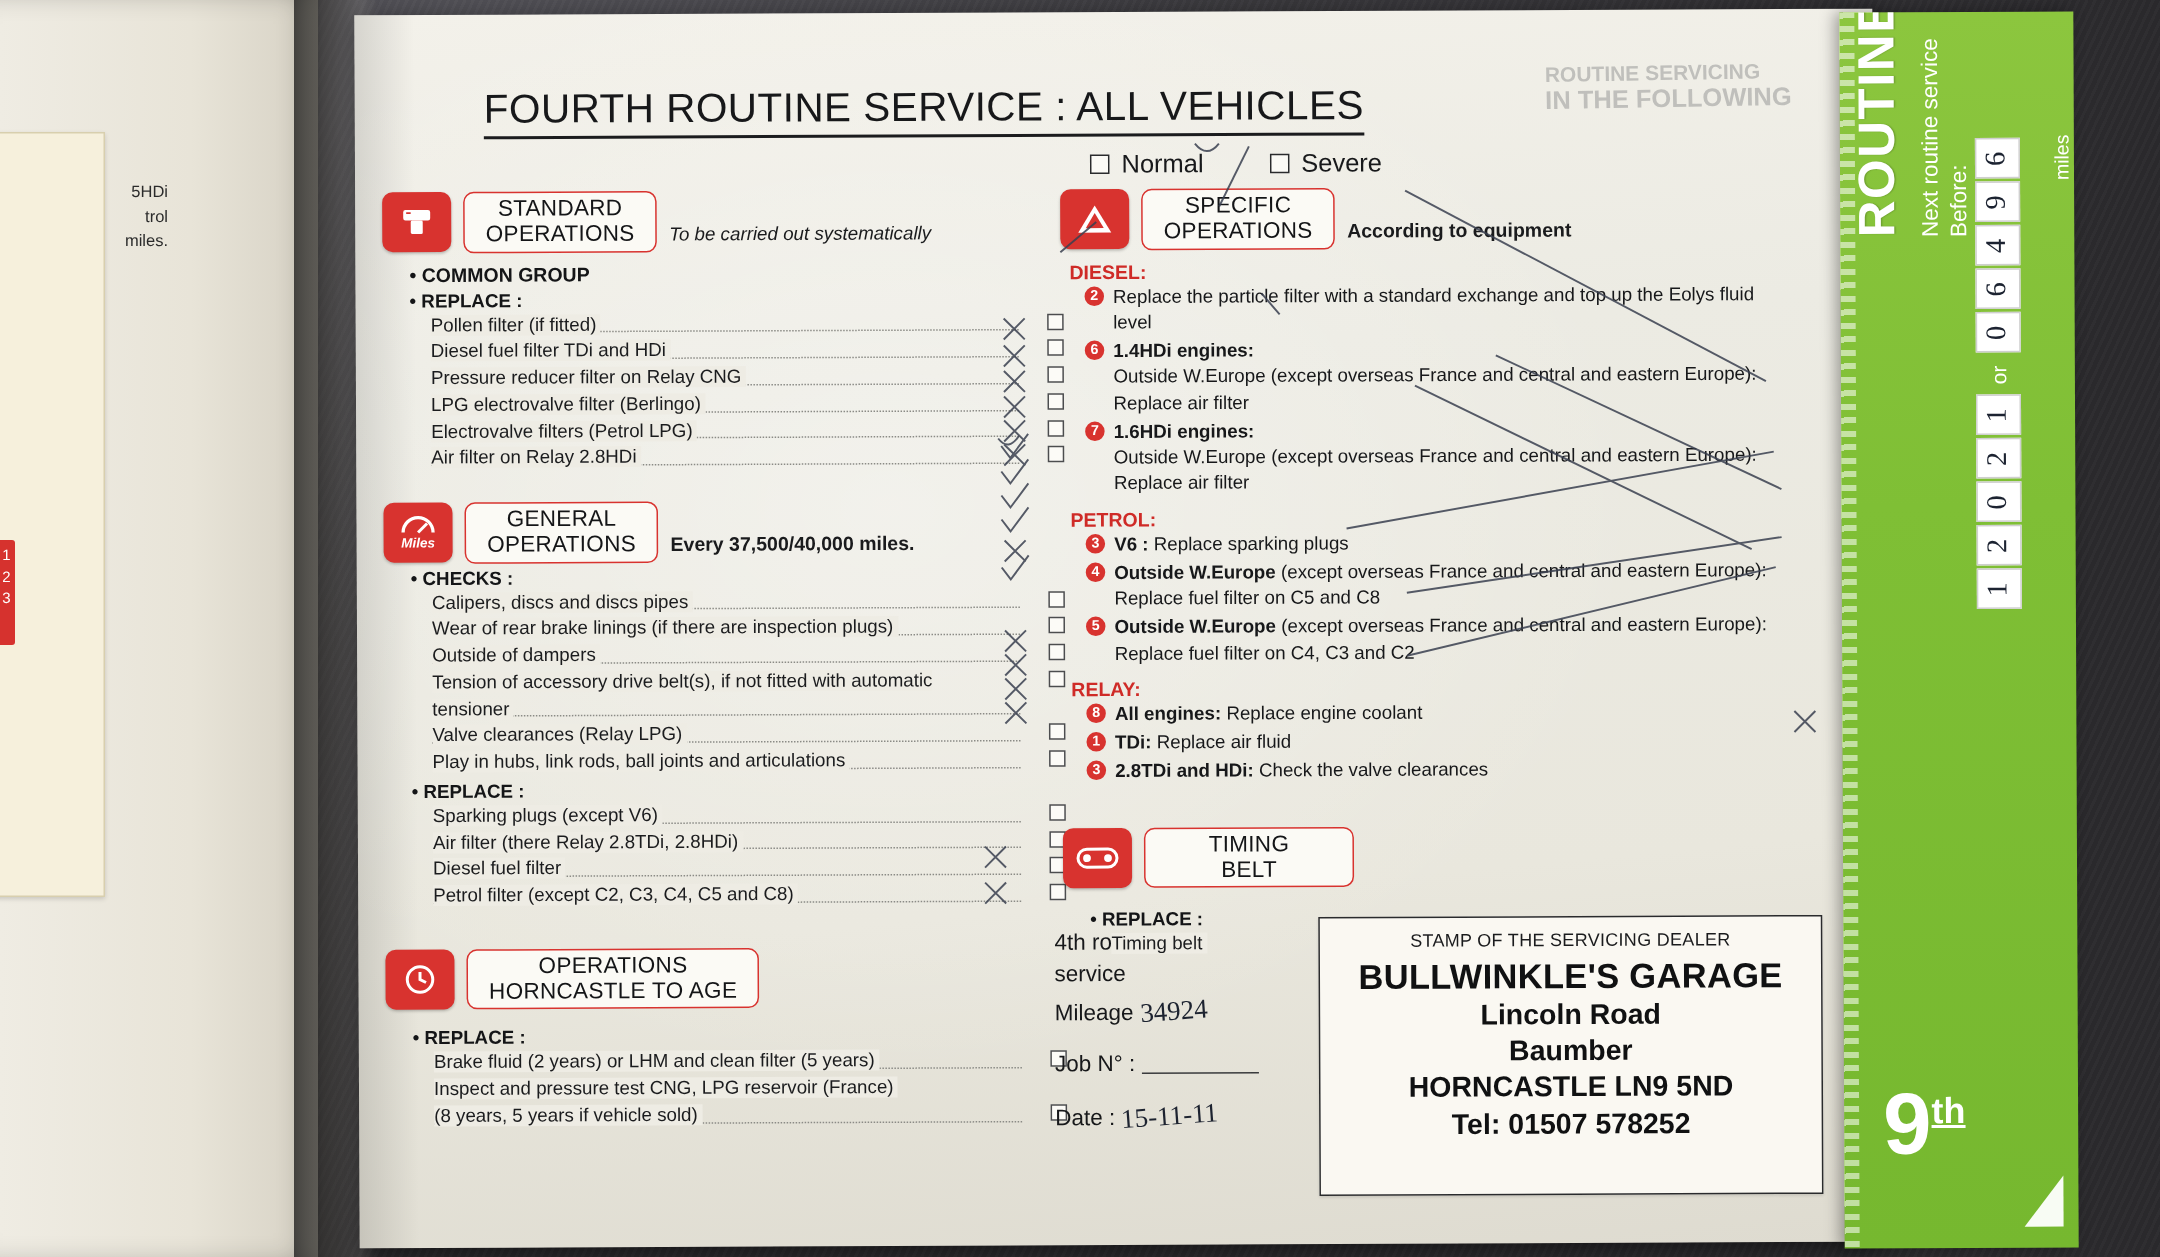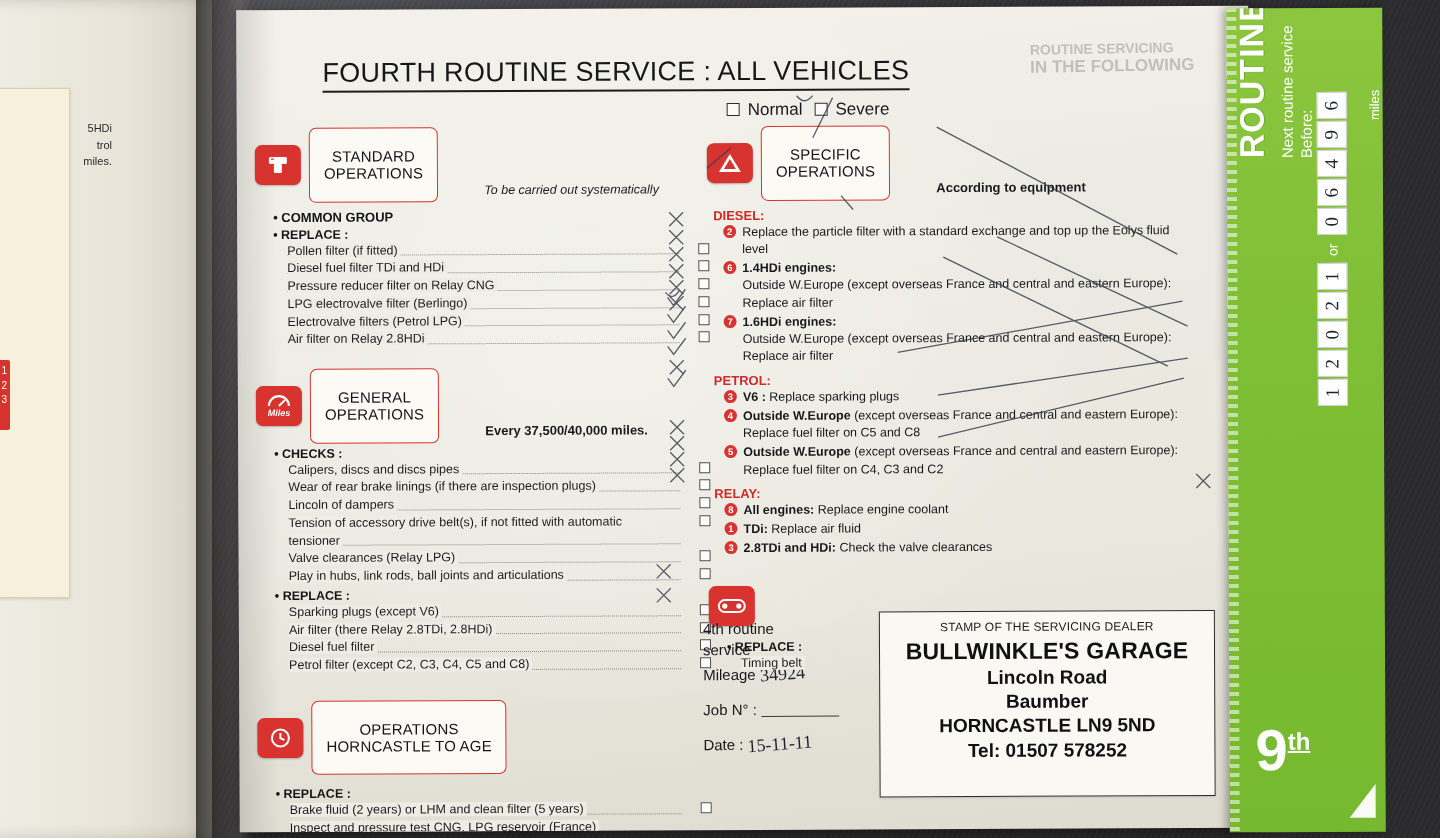--- a/index.html
+++ b/index.html
@@ -67,21 +67,21 @@
   }
 
   
   .page-title {
     position: absolute; left: 86px; top: 48px;
     font-size: 27px; letter-spacing: .3px; color: #17181a;
     border-bottom: 2px solid #1b1c1e; padding-bottom: 2px;
   }
   .mode-row {
     position: absolute; left: 490px; top: 92px;
-    display: flex; gap: 12px; align-items: center;
+    display: flex; gap: 44px; align-items: center;
     font-size: 17px; color: #18191b;
   }
   .mode-row .chk {
     display: inline-block; width: 13px; height: 13px;
     border: 1.4px solid #2a2b2d; margin-right: 8px; vertical-align: -1px; background: #fbfaf6;
   }
 
   
   .col-left  { position: absolute; left: 18px; top: 118px; width: 462px; }
   .col-right { position: absolute; left: 470px; top: 118px; width: 540px; }
@@ -91,25 +91,25 @@
   .sec-head { display: flex; align-items: center; gap: 8px; position: relative; }
   .badge {
     width: 46px; height: 40px; border-radius: 7px; background: #d8332f;
     display: flex; flex-direction: column; align-items: center; justify-content: center;
     color: #fff; flex: none; box-shadow: 0 1px 2px rgba(0,0,0,.25);
   }
   .badge svg { display: block; }
   .badge .mini { font-size: 9px; font-weight: bold; font-style: italic; margin-top: -1px; }
   .titlebox {
     border: 1.6px solid #d8332f; border-radius: 7px; background: #fbfaf5;
-    padding: 19px 14px; text-align: center; line-height: 1.15;
+    padding: 2px 14px; text-align: center; line-height: 1.15;
     font-size: 15px; color: #141517; letter-spacing: .2px;
   }
   .titlebox div { white-space: nowrap; }
-  .sec-note { font-size: 12.5px; font-style: italic; color: #1a1b1d; align-self: flex-end; padding-bottom: 5px; margin-left: 38px; }
+  .sec-note { font-size: 12.5px; font-style: italic; color: #1a1b1d; align-self: flex-end; padding-bottom: 5px; }
   .sec-note.bold { font-weight: bold; font-style: normal; font-size: 13px; }
 
   .grp { font-size: 13px; color: #141517; margin: 7px 0 1px 18px; font-weight: bold; }
   .grp.red { color: #cf2b27; }
   .sub { font-size: 12.5px; color: #141517; margin: 3px 0 1px 18px; font-weight: bold; }
   ul.items { list-style: none; margin: 0; padding: 0 0 0 32px; }
   ul.items li {
     position: relative; font-size: 12.5px; color: #1b1c1e; line-height: 1.42;
     padding-right: 46px;
   }
@@ -296,21 +296,21 @@
         <div class="titlebox">
           <div>GENERAL</div>
           <div>OPERATIONS</div>
         </div>
         <div class="sec-note bold">Every 37,500/40,000 miles.</div>
       </div>
       <div class="sub">• CHECKS :</div>
       <ul class="items">
         <li><span class="dots"></span><span class="txt">Calipers, discs and discs pipes</span><span class="box"></span></li>
         <li><span class="dots"></span><span class="txt">Wear of rear brake linings (if there are inspection plugs)</span><span class="box"></span></li>
-        <li><span class="dots"></span><span class="txt">Lincoln of dampers</span><span class="box"></span></li>
+        <li><span class="dots"></span><span class="txt">Outside of dampers</span><span class="box"></span></li>
         <li><span class="dots"></span><span class="txt">Tension of accessory drive belt(s), if not fitted with automatic tensioner</span><span class="box"></span></li>
         <li><span class="dots"></span><span class="txt">Valve clearances (Relay LPG)</span><span class="box"></span></li>
         <li><span class="dots"></span><span class="txt">Play in hubs, link rods, ball joints and articulations</span><span class="box"></span></li>
       </ul>
       <div class="sub">• REPLACE :</div>
       <ul class="items">
         <li><span class="dots"></span><span class="txt">Sparking plugs (except V6)</span><span class="box"></span></li>
         <li><span class="dots"></span><span class="txt">Air filter (there Relay 2.8TDi, 2.8HDi)</span><span class="box"></span></li>
         <li><span class="dots"></span><span class="txt">Diesel fuel filter</span><span class="box"></span></li>
         <li><span class="dots"></span><span class="txt">Petrol filter (except C2, C3, C4, C5 and C8)</span><span class="box"></span></li>
@@ -415,20 +415,24 @@
     </div>
 
     <div class="sec" style="margin-top:28px">
       <div class="sec-head">
         <div class="badge">
           <svg width="30" height="20" viewBox="0 0 30 20">
               <rect x="2" y="4" width="26" height="12" rx="6" fill="none" stroke="#fff" stroke-width="2"></rect>
               <circle cx="8" cy="10" r="2.6" fill="#fff"></circle>
               <circle cx="22" cy="10" r="2.6" fill="#fff"></circle>
             </svg>
+        </div>
+        <div class="titlebox" style="min-width:140px">
+          <div>TIMING</div>
+          <div>BELT</div>
         </div>
       </div>
       <div class="sub" style="margin-top:14px">• REPLACE :</div>
       <ul class="items">
         <li><span class="txt">Timing belt</span></li>
       </ul>
     </div>
   </div>
 
   <div class="bottom-left-block">

